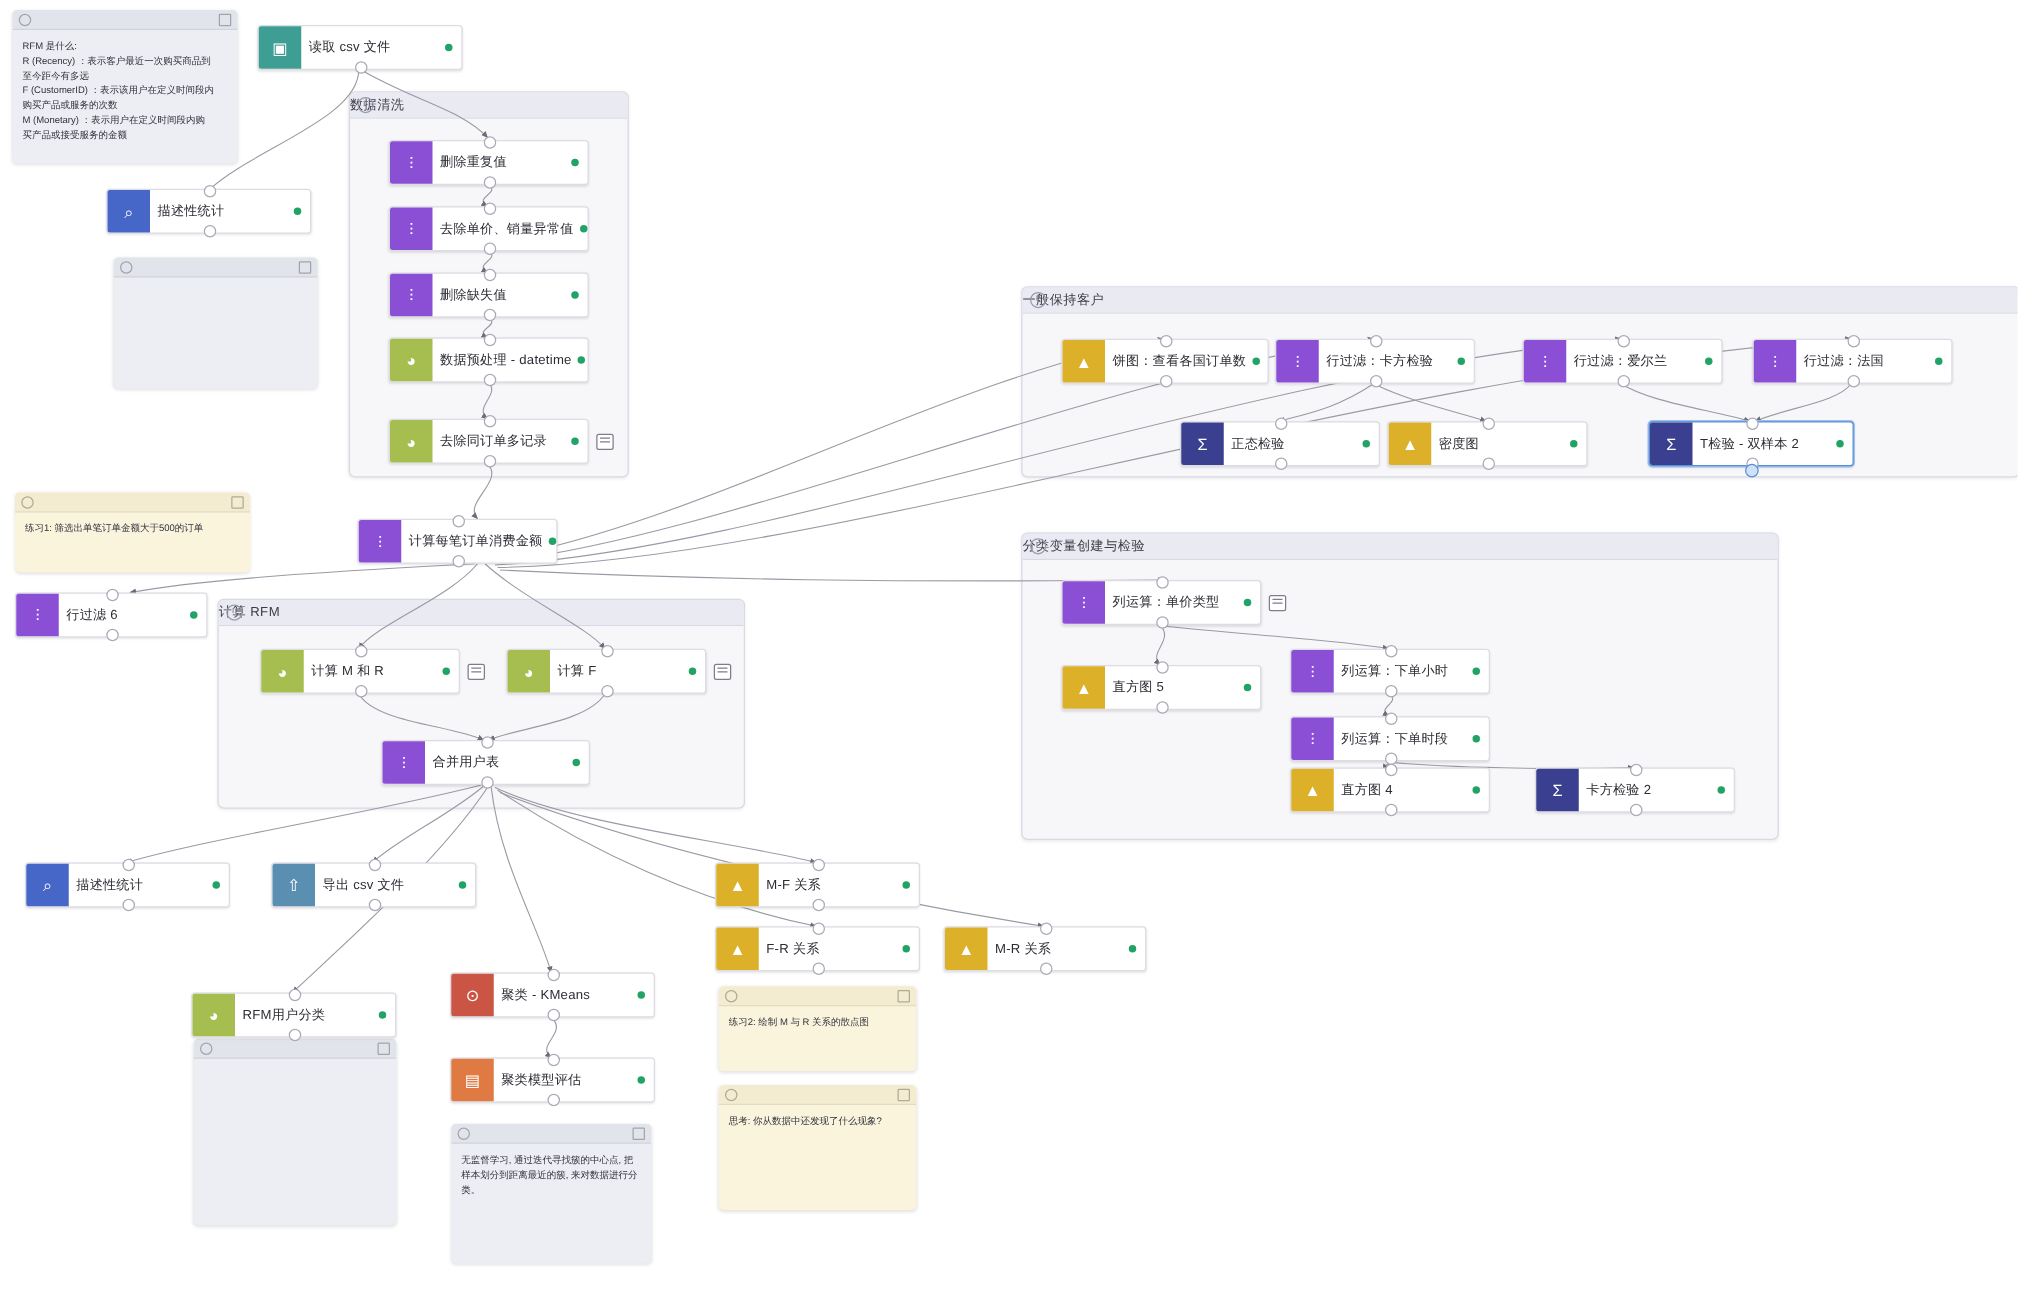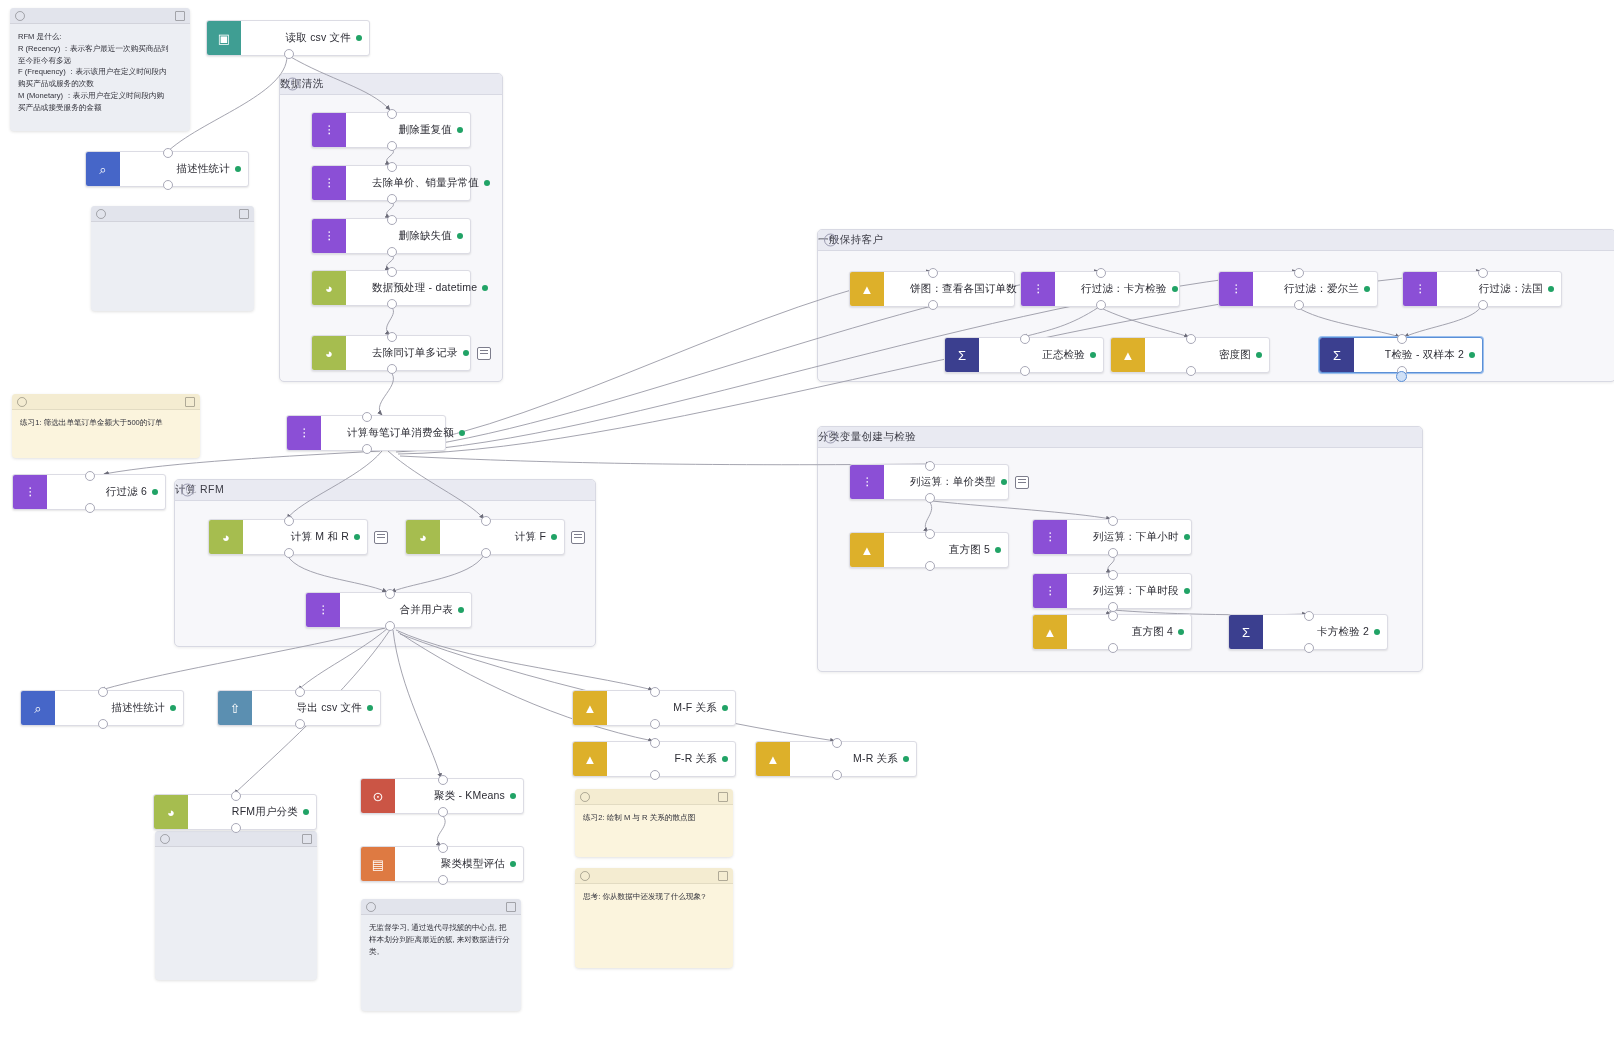--- a/index.html
+++ b/index.html
@@ -53,22 +53,22 @@
     box-shadow:0 1px 2px rgba(0,0,0,.10);
     z-index:10;
   }
   .node-icon{
     width:34px;min-width:34px;
     display:flex;align-items:center;justify-content:center;
     color:#ffffff;font-size:13px;line-height:1;
     border-radius:2px 0 0 2px;
   }
   .node-body{
-    flex:1;display:flex;align-items:center;justify-content:flex-end;
-    position:relative;padding:0 18px 0 6px;margin-left:20px;
+    flex:1;display:flex;align-items:center;justify-content:flex-start;
+    position:relative;padding:0 18px 0 6px;
   }
   .node-label{
     font-size:10.5px;color:#2c2c34;white-space:nowrap;
     letter-spacing:.2px;
   }
   .status-dot{
     position:absolute;right:7px;top:50%;transform:translateY(-50%);
     width:6px;height:6px;border-radius:50%;background:#21a366;
   }
   
@@ -194,21 +194,21 @@
     </div>
   <div id="note-layer">
       <div class="note grey" style="left: 10px; top: 8px; width: 180px; height: 123px;">
         <div class="note-head">
           <span class="note-dot l"></span>
           <span class="note-dot r"></span>
         </div>
         <div class="note-body">RFM 是什么:
 R (Recency) ：表示客户最近一次购买商品到
 至今距今有多远
-F (Frequency) ：表示该用户在定义时间段内
+F (CustomerID) ：表示该用户在定义时间段内
 购买产品或服务的次数
 M (Monetary) ：表示用户在定义时间段内购
 买产品或接受服务的金额</div>
       </div>
       <div class="note grey" style="left: 91px; top: 206px; width: 163px; height: 105px;">
         <div class="note-head">
           <span class="note-dot l"></span>
           <span class="note-dot r"></span>
         </div>
       </div>

